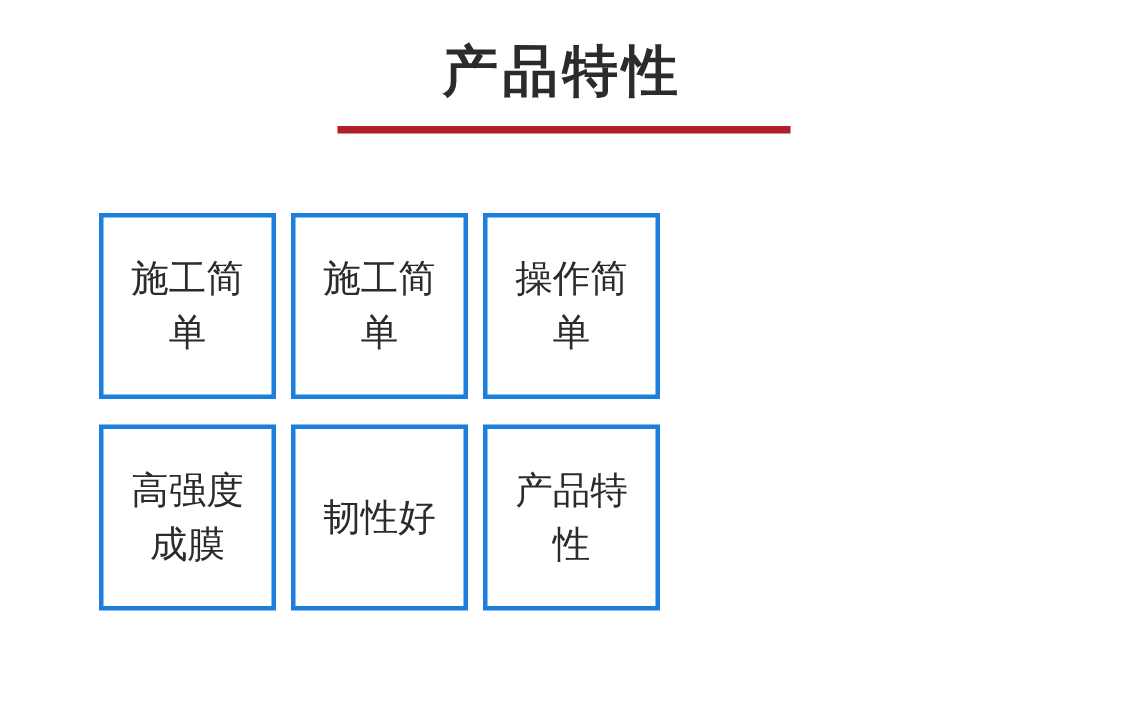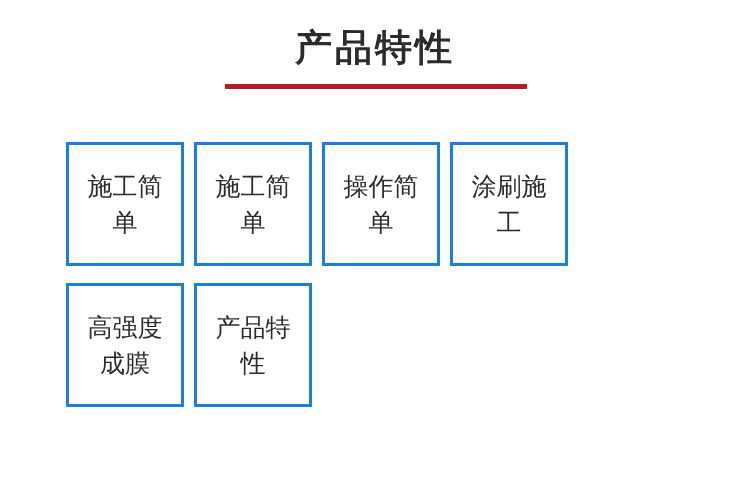--- a/index.html
+++ b/index.html
@@ -97,28 +97,28 @@
     <div class="feature-row">
       <div class="feature-box">
         <span class="feature-label">施工简单</span>
       </div>
       <div class="feature-box">
         <span class="feature-label">施工简单</span>
       </div>
       <div class="feature-box">
         <span class="feature-label">操作简单</span>
       </div>
-      <div class="feature-box">
-        <span class="feature-label">涂刷施工</span>
-      </div>
     </div>
 
     <div class="feature-row">
       <div class="feature-box">
         <span class="feature-label">高强度成膜</span>
+      </div>
+      <div class="feature-box">
+        <span class="feature-label">韧性好</span>
       </div>
       <div class="feature-box">
         <span class="feature-label">产品特性</span>
       </div>
     </div>
 
   </div>
 </div>
 
 </body></html>

